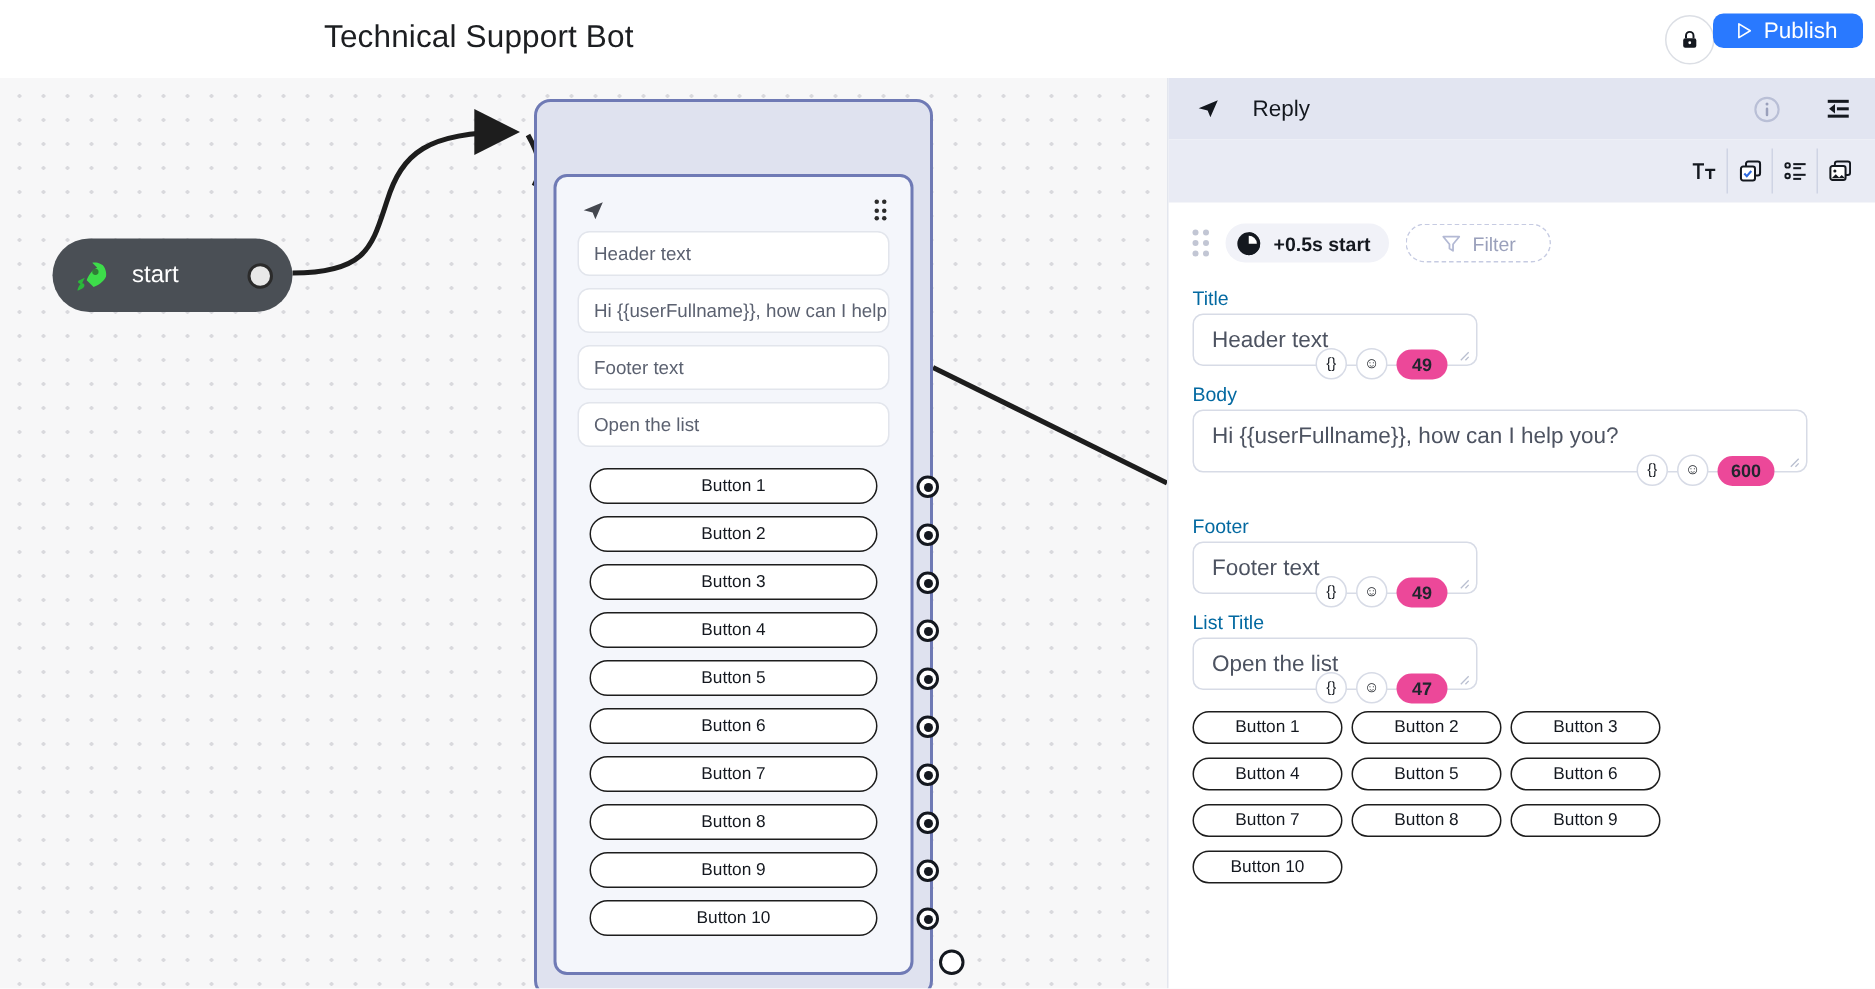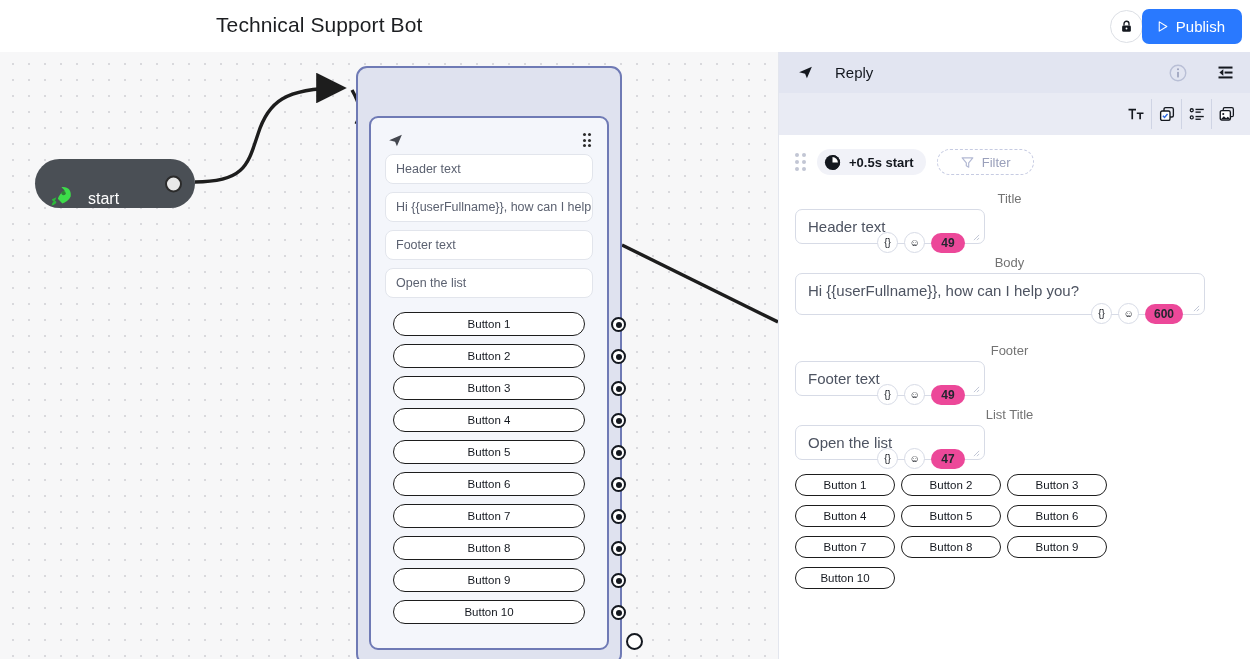--- a/index.html
+++ b/index.html
@@ -22,21 +22,21 @@
     font-size: 21px; color: #1c1e21; letter-spacing: .1px;
   }
   .lock-btn {
     position: absolute; right: 107px; top: 10px;
     width: 33px; height: 33px; border-radius: 50%;
     border: 1px solid #dcdfe5; background: #fff;
     display: flex; align-items: center; justify-content: center;
   }
   .publish-btn {
     position: absolute; right: 8px; top: 9px;
-    height: 35px; padding: 0 17px 0 14px; border-radius: 7px;
+    height: 23px; padding: 0 17px 0 14px; border-radius: 7px;
     background: #2979ff; color: #fff; border: none;
     display: flex; align-items: center; gap: 7px;
     font-size: 15px; font-family: "Liberation Sans", sans-serif;
     cursor: pointer;
   }
 
   
   .canvas {
     position: absolute; left: 0; top: 52px; width: 778px; height: 607px;
     background-color: #f7f7f8;
@@ -44,21 +44,21 @@
     background-size: 16px 16px;
     background-position: 5px 4px;
     overflow: hidden;
   }
   .edges { position: absolute; left: 0; top: 0; width: 778px; height: 607px; }
 
   
   .start-node {
     position: absolute; left: 35px; top: 107px;
     width: 160px; height: 49px; border-radius: 25px;
-    background: #4a4f55; display: flex; align-items: flex-end; padding-left: 14px;
+    background: #4a4f55; display: flex; align-items: center; padding-left: 14px;
   }
   .start-label { color: #fff; font-size: 16px; margin-left: 15px; }
   .start-port {
     position: absolute; right: 13px; top: 50%; transform: translateY(-50%);
     width: 17px; height: 17px; border-radius: 50%;
     background: #e8e8e8; border: 2px solid #2b2b2b;
   }
 
   
   .wnode {
@@ -129,21 +129,21 @@
     display: flex; align-items: center; gap: 7px; height: 26px;
     padding: 0 12px 0 6px; border-radius: 14px; background: #f1f2f8;
     font-size: 13px; color: #14181f; font-weight: bold;
   }
   .filter-chip {
     display: flex; align-items: center; gap: 7px; height: 26px;
     padding: 0 22px; border-radius: 14px;
     border: 1.5px dashed #c6cbe2; color: #9aa0bb; font-size: 13px;
   }
 
-  .flabel { font-size: 13px; color: #737373; margin-bottom: 3px; text-align: center; }
+  .flabel { font-size: 13px; color: #0369a1; margin-bottom: 3px; }
   .fwrap { position: relative; margin-bottom: 9px; }
   .finput {
     border: 1px solid #d7dbe6; border-radius: 7px; background: #fff;
     padding: 8px 12px; font-size: 15px; color: #4d5costa;
     color: #4d5361; min-height: 34px;
   }
   .finput.tall { min-height: 42px; }
   .fmeta {
     position: absolute; display: flex; align-items: center; gap: 6px;
     bottom: -9px; left: 82px;

